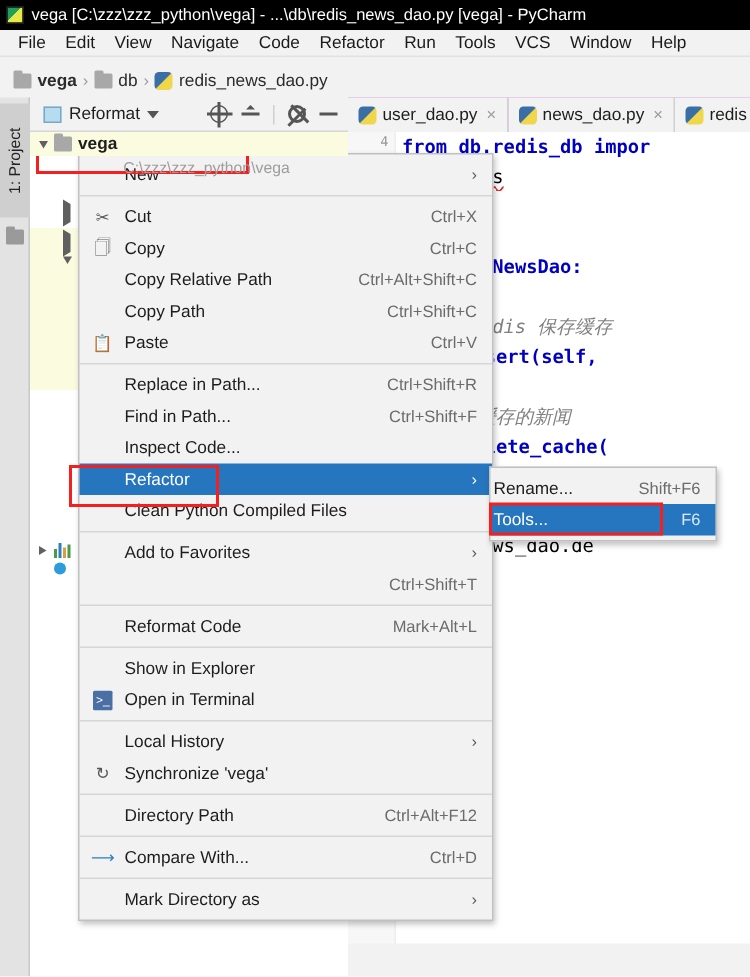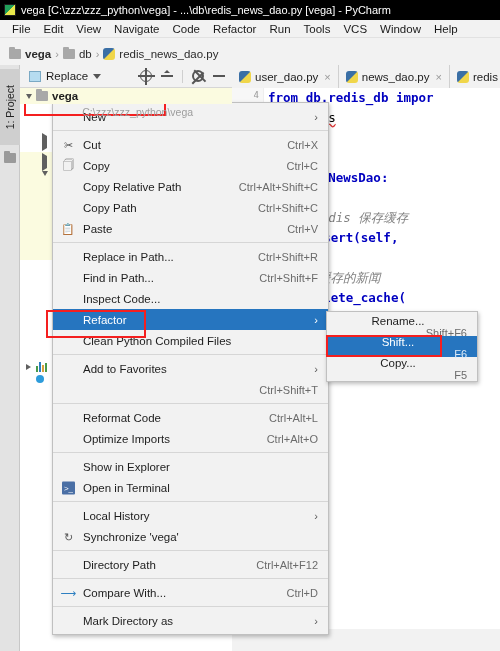--- a/index.html
+++ b/index.html
@@ -173,21 +173,21 @@
                  width: 13px; height: 13px; display:flex; align-items:center; justify-content:center;
                  font-size: 11px; color:#555; }
   .msep { height: 1px; background: #d6d6d6; margin: 3px 0; }
 
   
   .submenu {
     position: absolute; top: 311px; left: 326px; width: 152px;
     background: #f2f2f2; border: 1px solid #c0c0c0;
     box-shadow: 1px 2px 4px rgba(0,0,0,.25); padding: 3px 0;
   }
-  .submenu .mi { padding-left: 2px; height: 21px; flex-direction: column; }
+  .submenu .mi { padding-left: 2px; height: 21px; }
 
   
   .redbox { position: absolute; border: 2.5px solid #f41f1f; pointer-events: none; }
 
   .statusline {
     position:absolute; bottom:0; left:232px; width:268px; height:22px; background:#f2f2f2;
   }
 </style>
 </head>
 <body>
@@ -226,21 +226,21 @@
 
   <div class="leftstrip">
     <div class="vlabel">
       <span>1: Project</span>
     </div>
     <div class="vstrip-icon"></div>
   </div>
 
   <div class="projhdr">
     <span class="ic-proj"></span>
-    <span>Replace</span>
+    <span>Reformat</span>
     <span class="caret-dn"></span>
     <div class="hdr-tools">
       <span class="ic-target"></span>
       <span class="ic-collapse"></span>
       <span class="divider-v"></span>
       <span class="ic-gear"></span>
       <span class="ic-minus"></span>
     </div>
   </div>
 
@@ -364,25 +364,21 @@
       <span>Add to Favorites</span>
       <span class="sub">›</span>
     </div>
     <div class="mi">
       <span class="accel">Ctrl+Shift+T</span>
     </div>
     <div class="msep"></div>
 
     <div class="mi">
       <span>Reformat Code</span>
-      <span class="accel">Ctrl+Alt+L</span>
-    </div>
-    <div class="mi">
-      <span>Optimize Imports</span>
-      <span class="accel">Ctrl+Alt+O</span>
+      <span class="accel">Mark+Alt+L</span>
     </div>
     <div class="msep"></div>
 
     <div class="mi">
       <span>Show in Explorer</span>
     </div>
     <div class="mi">
       <span class="mi-icon" style="background:#4a6fa5;color:#fff;font-size:8px;border-radius:1px;">&gt;_</span>
       <span>Open in Terminal</span>
     </div>
@@ -417,26 +413,22 @@
     </div>
 
   </div>
 
   <div class="submenu">
     <div class="mi">
       <span>Rename...</span>
       <span class="accel">Shift+F6</span>
     </div>
     <div class="mi hl">
-      <span>Shift...</span>
+      <span>Tools...</span>
       <span class="accel">F6</span>
-    </div>
-    <div class="mi">
-      <span>Copy...</span>
-      <span class="accel">F5</span>
     </div>
   </div>
 
   <div class="redbox" style="left:24px;top:88px;width:142px;height:28px;"></div>
   <div class="redbox" style="left:46px;top:310px;width:100px;height:28px;"></div>
   <div class="redbox" style="left:326px;top:335px;width:116px;height:22px;"></div>
 
 </div>
 
 </body></html>

